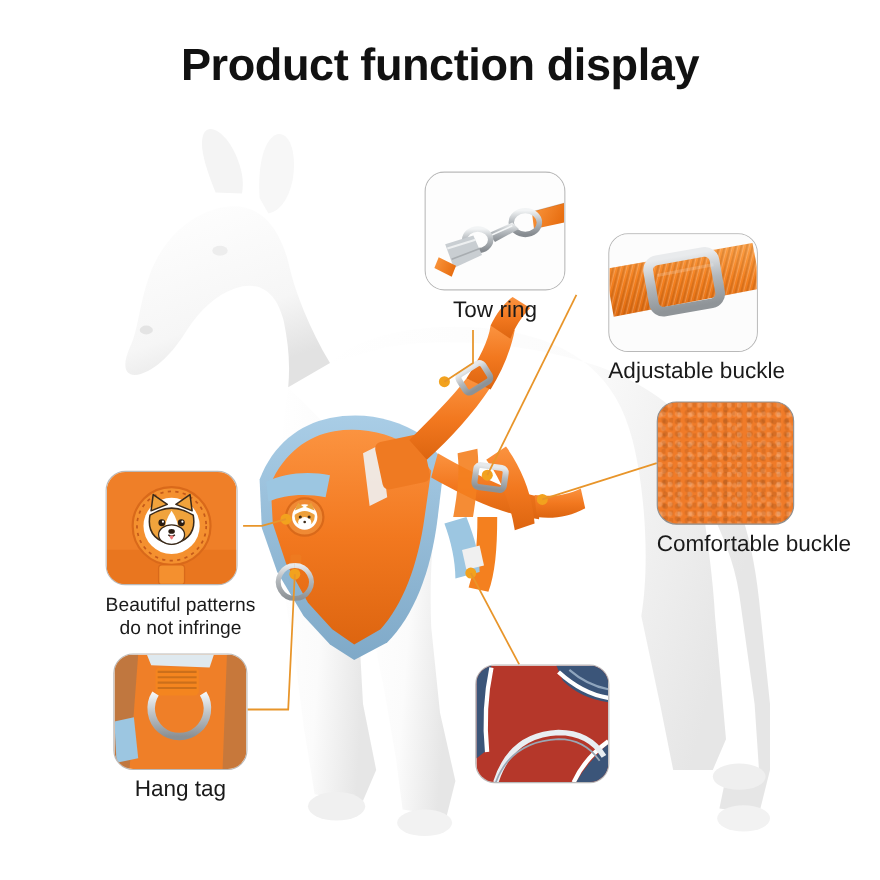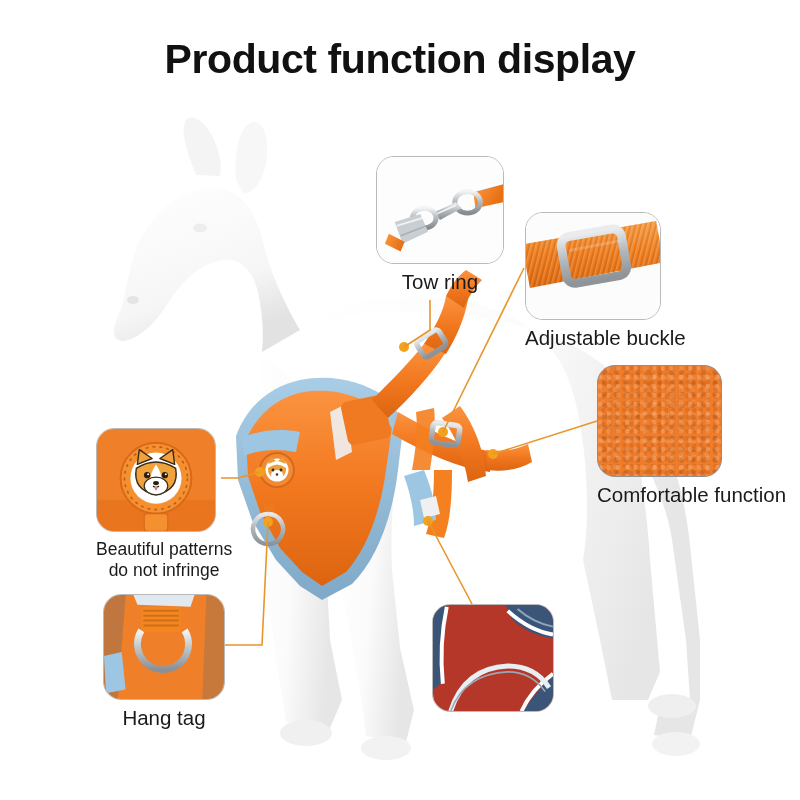--- a/index.html
+++ b/index.html
@@ -195,21 +195,21 @@
       <path d="M597 421 L493 454"></path>
 
       <path d="M221 478 L238 478 L260 472"></path>
 
       <path d="M225 645 L262 645 L268 522"></path>
 
       <path d="M472 604 L428 521"></path>
     </g>
   </svg>
 
-  <div class="callout" style="left:376px;top:156px;">
+  <div class="callout" style="left:386px;top:156px;">
     <div class="box" style="width:128px;height:108px;">
       <svg class="art" viewBox="0 0 128 108">
         <defs>
           <linearGradient id="mg2" x1="0" y1="0" x2="0" y2="1">
             <stop offset="0%" stop-color="#f2f4f5"></stop>
             <stop offset="45%" stop-color="#b8bdc1"></stop>
             <stop offset="100%" stop-color="#868b90"></stop>
           </linearGradient>
           <linearGradient id="og2" x1="0" y1="0" x2="1" y2="0.4">
             <stop offset="0%" stop-color="#fb9840"></stop>
@@ -231,21 +231,21 @@
         <path d="M18 66 L44 58 L52 76 L26 88 Z" fill="#c9ced2"></path>
         <path d="M20 70 L46 62" stroke="#eef0f1" stroke-width="2"></path>
         <path d="M24 80 L50 70" stroke="#a8adb1" stroke-width="1.5"></path>
 
         <path d="M12 78 L28 86 L24 96 L8 88 Z" fill="url(#og2)"></path>
       </svg>
     </div>
     <div class="label">Tow ring</div>
   </div>
 
-  <div class="callout" style="left:496px;top:212px;padding-left:29px;">
+  <div class="callout" style="left:524px;top:212px;padding-left:29px;">
     <div class="box" style="width:136px;height:108px;">
       <svg class="art" viewBox="0 0 136 108">
         <defs>
           <linearGradient id="webG" x1="0" y1="0" x2="0" y2="1">
             <stop offset="0%" stop-color="#fda046"></stop>
             <stop offset="50%" stop-color="#f4801f"></stop>
             <stop offset="100%" stop-color="#e26c10"></stop>
           </linearGradient>
           <linearGradient id="mg3" x1="0" y1="0" x2="0" y2="1">
             <stop offset="0%" stop-color="#e9ebed"></stop>
@@ -269,21 +269,21 @@
         </g>
 
         <path d="M44 38 L96 28" stroke="rgba(255,255,255,.18)" stroke-width="3"></path>
       </svg>
     </div>
     <div class="label">Adjustable buckle</div>
   </div>
 
   <div class="callout" style="left:597px;top:365px;">
     <div class="box swatch-orange" style="width:125px;height:112px;border-color:#8f8f8f;"></div>
-    <div class="label">Comfortable function</div>
+    <div class="label">Comfortable buckle</div>
   </div>
 
   <div class="callout" style="left:96px;top:428px;">
     <div class="box" style="width:120px;height:104px;">
       <svg class="art" viewBox="0 0 120 104">
         <rect width="120" height="104" fill="#ef7f28"></rect>
         <rect y="72" width="120" height="32" fill="#e9761f"></rect>
 
         <circle cx="60" cy="50" r="36" fill="#f4902f" stroke="#d9691a" stroke-width="2"></circle>
         <circle cx="60" cy="50" r="32" fill="none" stroke="#c4591a" stroke-width="1.6" stroke-dasharray="3 4"></circle>

